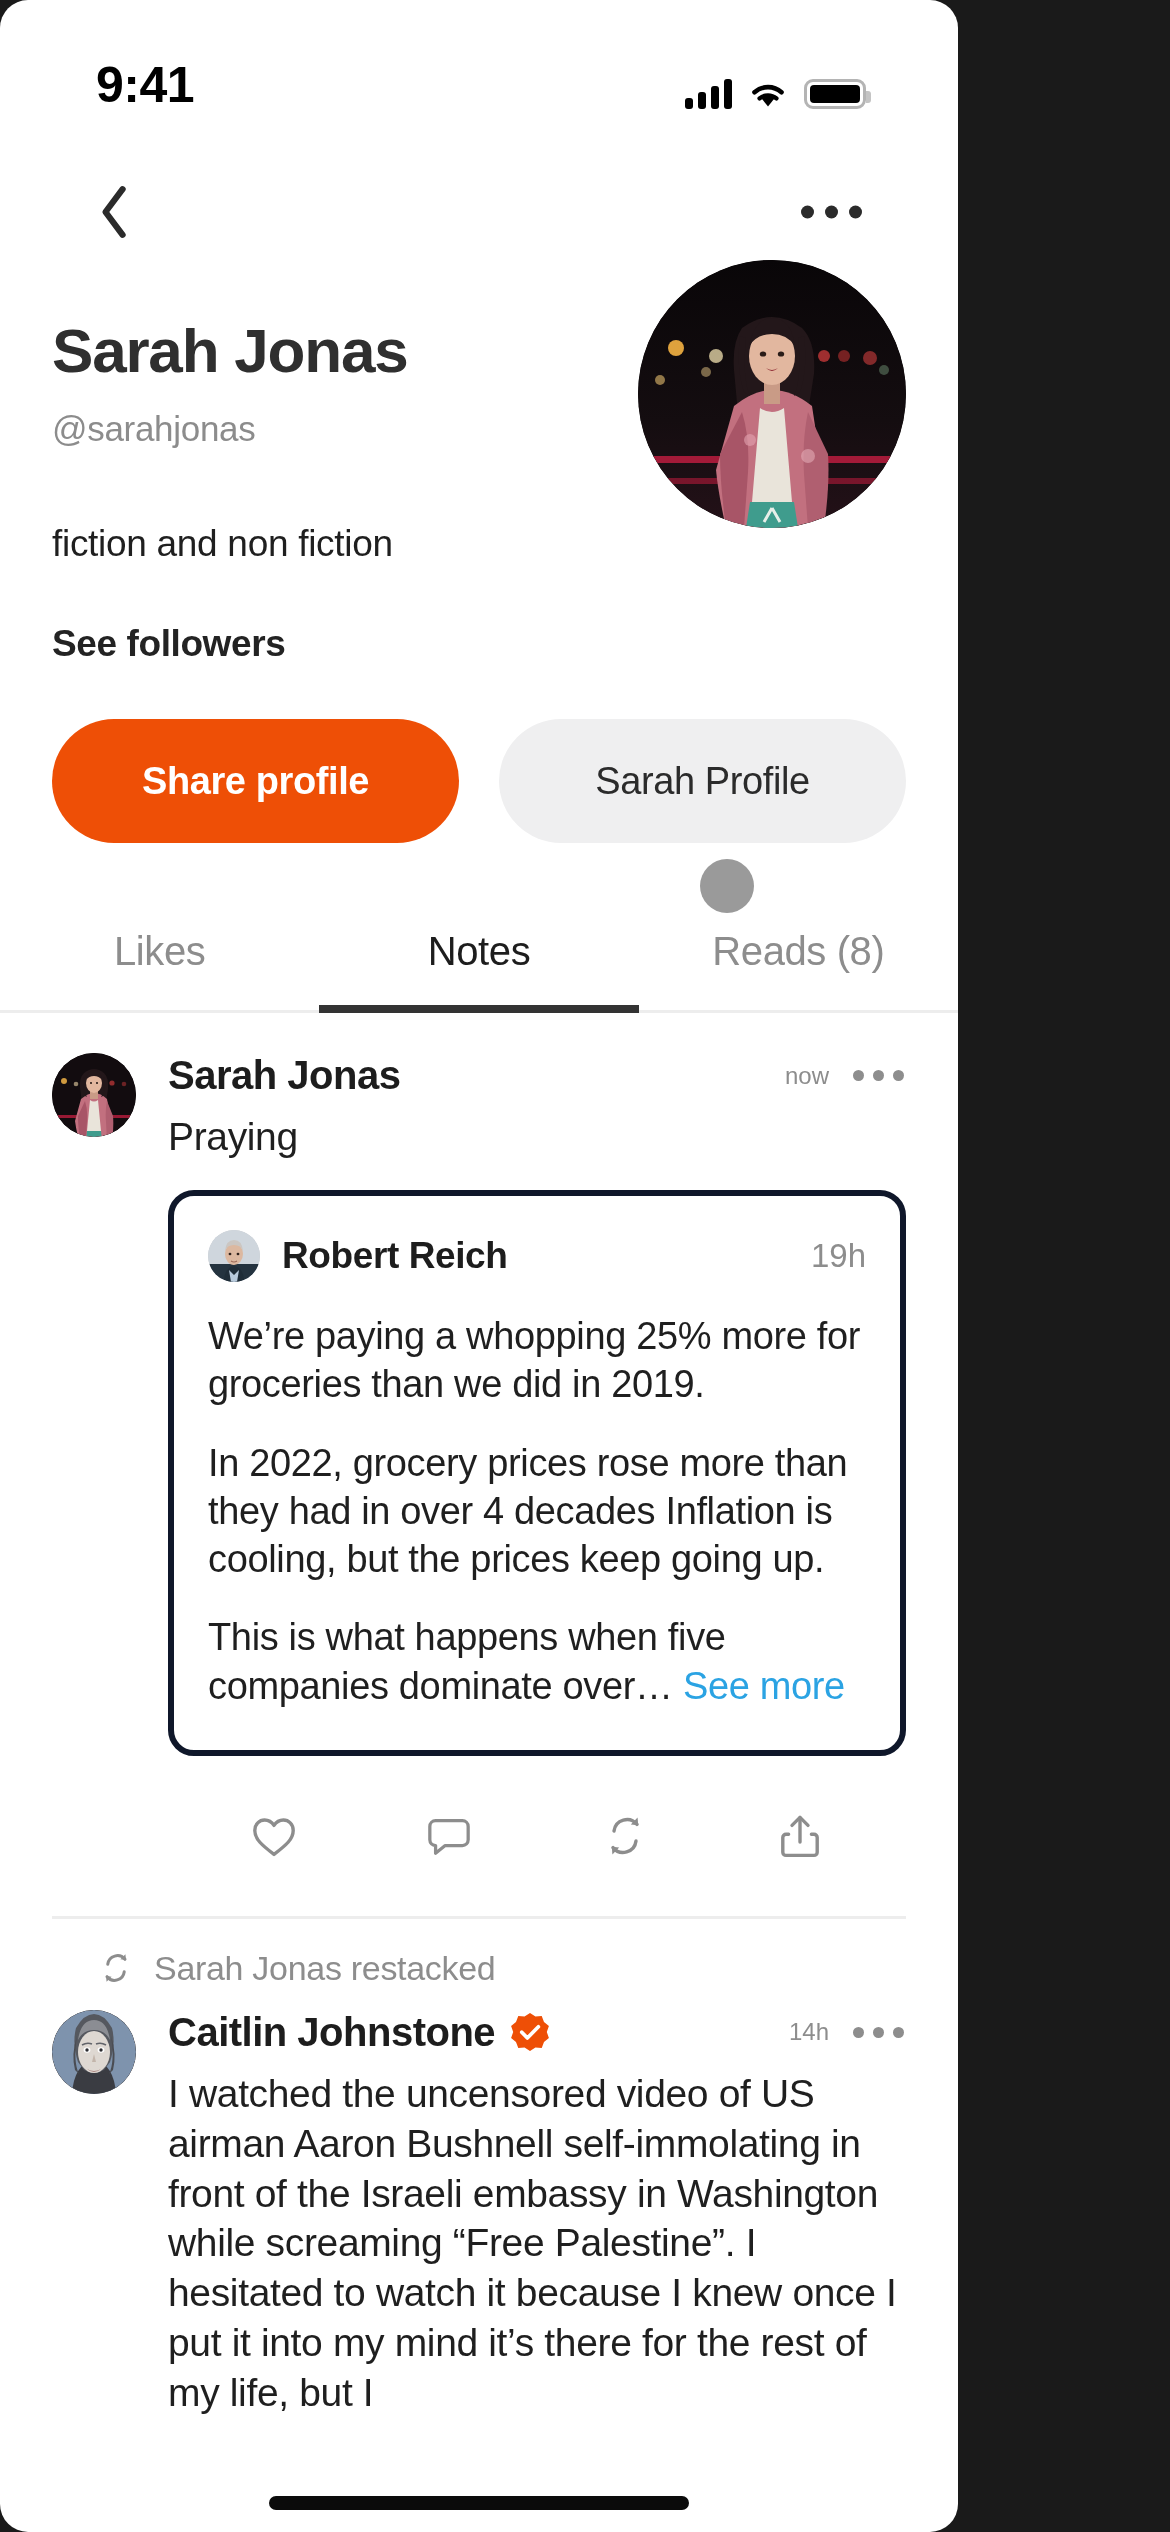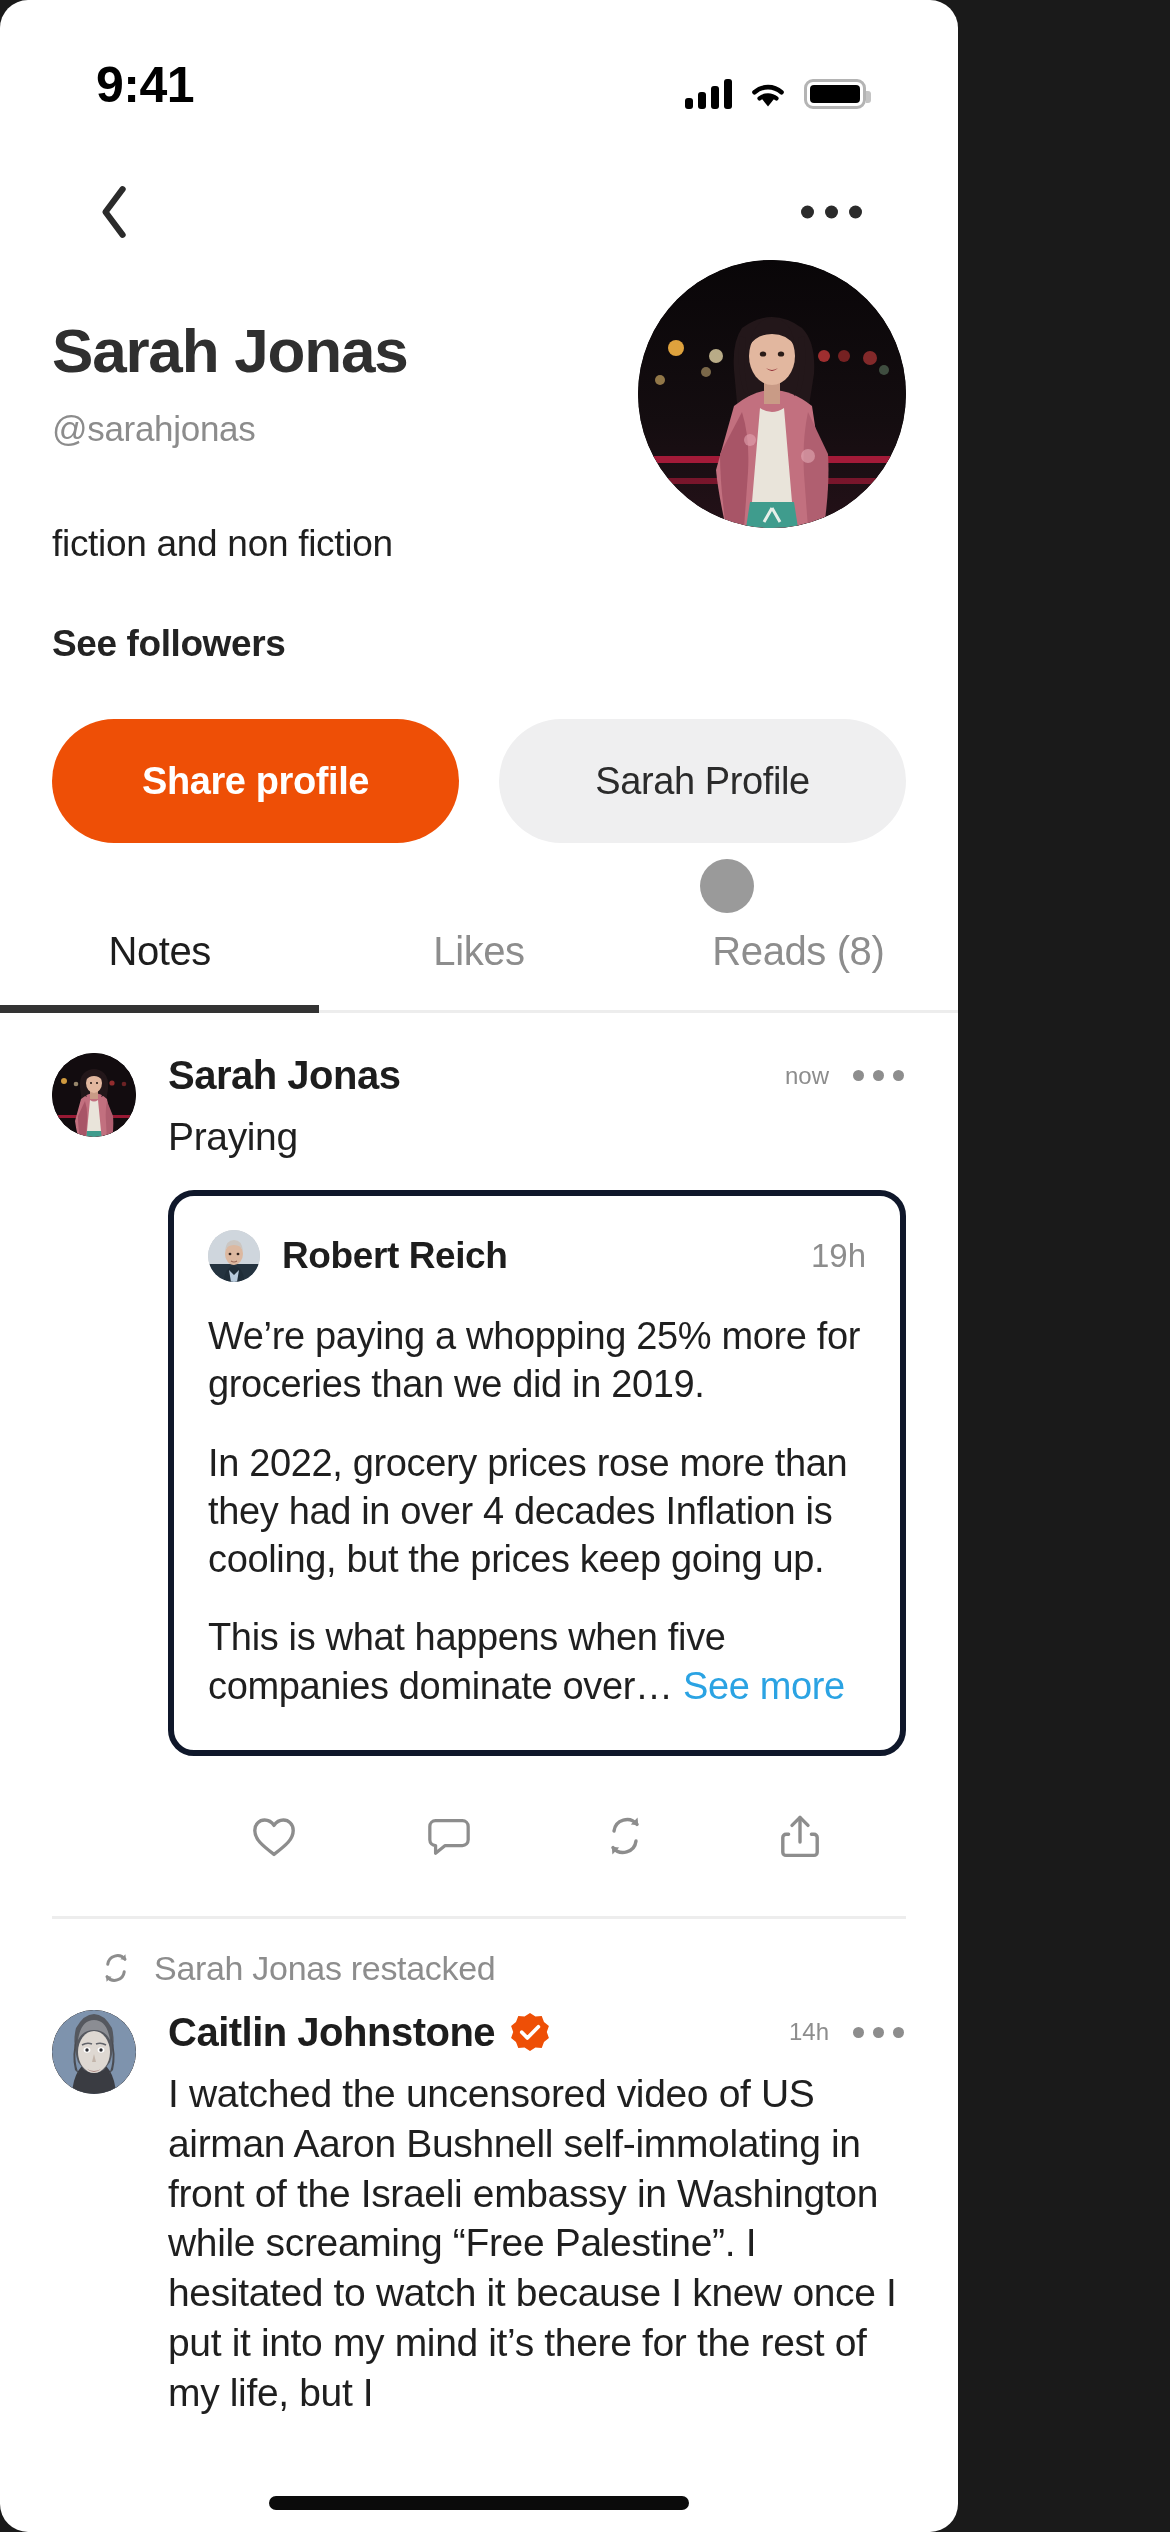--- a/index.html
+++ b/index.html
@@ -314,22 +314,22 @@
     <div class="p-bio">fiction and non fiction</div>
     <div class="p-followers">See followers</div>
   </div>
 
   <div class="btn-row">
     <button class="btn btn-share">Share profile</button>
     <button class="btn btn-edit">Sarah Profile</button>
   </div>
 
   <div class="tabs">
+    <div class="tab">Likes</div>
     <div class="tab active">Notes</div>
-    <div class="tab">Likes</div>
     <div class="tab">Reads (8)</div>
   </div>
 
   <div class="post">
     <div class="post-head">
       <div class="ava">
         <svg class="clip" viewBox="0 0 84 84" preserveAspectRatio="xMidYMid slice">
           <defs>
               <clipPath id="a1">
                 <circle cx="42" cy="42" r="42"></circle>

